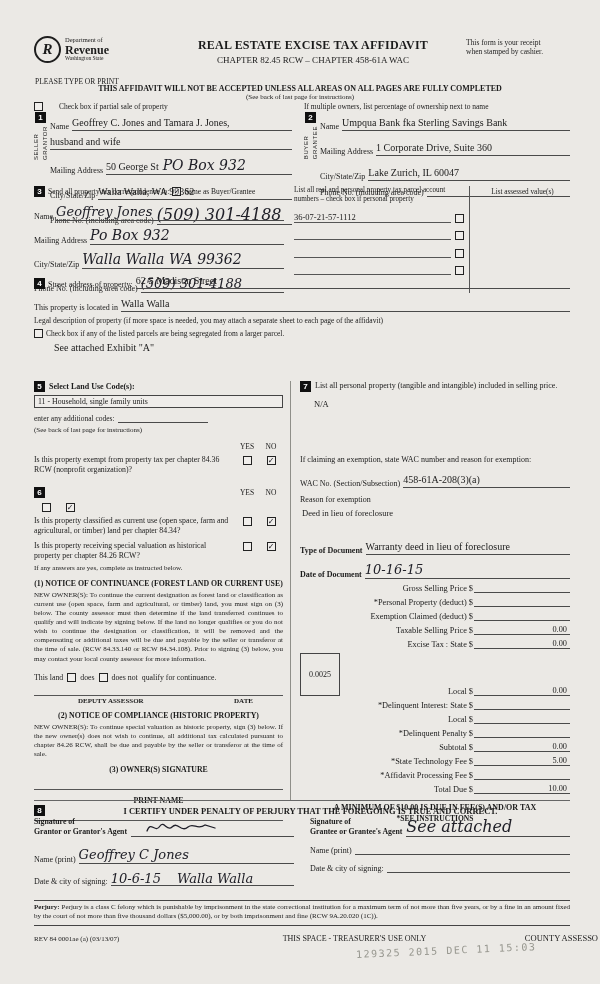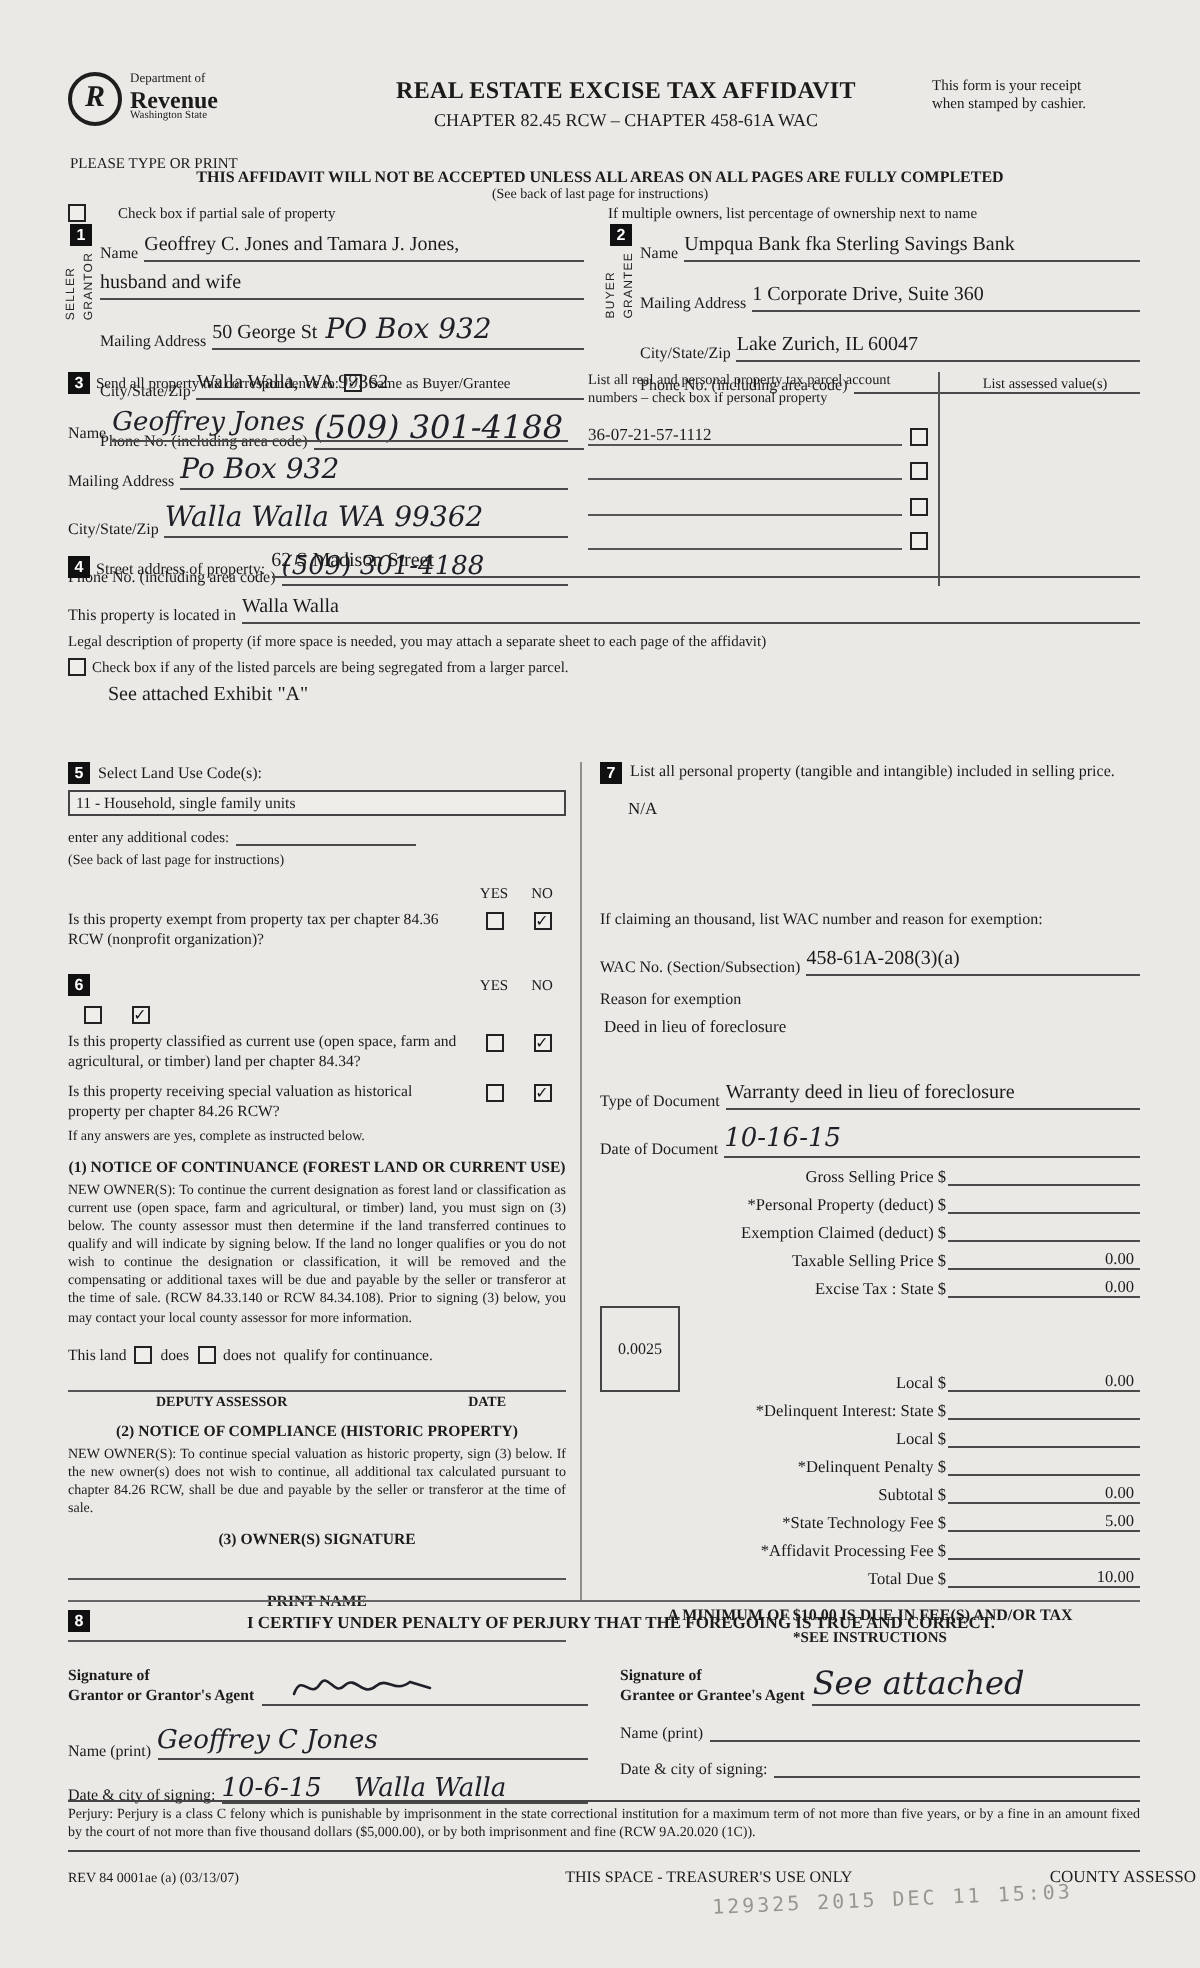--- a/index.html
+++ b/index.html
@@ -1,19 +1,19 @@
 <!DOCTYPE html>
 <html><head>
 <meta charset="utf-8">
 <style>
   *{margin:0;padding:0;box-sizing:border-box}
   body{background:#c9c9c7;font-family:"Liberation Serif",serif}
   #page{position:relative;width:600px;height:984px;margin:0 auto;background:#ebe9e5;color:#1b1b1b;overflow:hidden}
   .abs{position:absolute}
-  .b{font-weight:normal}
+  .b{font-weight:bold}
   .lbl{font-size:8px}
   .lbl7{font-size:7.5px}
   .typed{font-size:10px}
   .numbox{display:inline-block;flex:0 0 auto;width:11px;height:11px;background:#101010;color:#fff;font:bold 8px/11px "Liberation Sans",sans-serif;text-align:center}
   .cb{display:inline-block;flex:0 0 auto;width:9px;height:9px;border:1px solid #222;font:bold 8px/8px "DejaVu Sans",sans-serif;text-align:center;color:#14141c;background:rgba(255,255,255,.25)}
   .hw{font-family:"DejaVu Serif",serif;font-style:italic;color:#202028;white-space:nowrap;line-height:1}.hw13{font-size:13px}.hw14{font-size:14px}.hw16{font-size:16px}
   .fl{flex:1 1 auto;border-bottom:1px solid #4a4a4a;min-height:10px}
   .frow{display:flex;align-items:flex-end;gap:3px}
 
   
@@ -103,21 +103,21 @@
   .mcur{font-size:8.3px;padding-right:1px}
   .mline{width:96px;flex:0 0 auto;border-bottom:1px solid #4a4a4a;text-align:right;font-size:8.3px;padding-right:3px;min-height:10px}
   .ratebox{border:1px solid #444;font-size:8px;padding:16px 8px;margin-right:2px;flex:0 0 auto}
   .minline{font-size:8px;font-weight:bold;text-align:center;margin-top:9px}
   .minline2{font-size:7.5px;font-weight:bold;text-align:center;margin-top:2px}
 
   
   #sec8{top:800px;left:34px;right:30px;border-top:1px solid #666;padding-top:4px}
   .certrow{display:flex;align-items:center;gap:6px}
   .cert{flex:1;text-align:center;font-size:8.5px;font-weight:bold}
-  .sigcols{display:flex;gap:16px;margin-top:17px}
+  .sigcols{display:flex;gap:16px;margin-top:1px}
   .sigcol{width:50%}
   .sigrow{display:flex;align-items:flex-end;gap:4px}
   .siglabel{font-size:7.8px;font-weight:bold;line-height:1.3;flex:0 0 auto}
   .sigcol .frow{margin-top:8px}
   .scrawl{display:block;margin-left:14px}
   .hwpair{display:flex;gap:16px}
 
   
   #perjury{top:900px;left:34px;right:30px;border-top:1px solid #444;border-bottom:1px solid #444;padding:2px 0 3px;font-size:7px;line-height:1.35;text-align:justify}
   #bottomrow{top:933px;left:34px;right:2px;display:flex;align-items:baseline}
@@ -387,21 +387,21 @@
     </div>
 
     <div class="colR">
 
       <div class="intro7">
         <span class="numbox">7</span>
         <span class="lbl">List all personal property (tangible and intangible) included in selling price.</span>
       </div>
       <div class="na">N/A</div>
       <div class="gapA"></div>
-      <div class="exintro">If claiming an thousand, list WAC number and reason for exemption:</div>
+      <div class="exintro">If claiming an exemption, state WAC number and reason for exemption:</div>
       <div class="frow">
         <span class="lbl">WAC No. (Section/Subsection)</span>
         <span class="fl"><span class="typed">458-61A-208(3)(a)</span></span>
       </div>
       <div class="reason-label">Reason for exemption</div>
       <div class="reason-value">Deed in lieu of foreclosure</div>
       <div class="gapB"></div>
       <div class="frow">
         <span class="lbl b">Type of Document</span>
         <span class="fl"><span class="typed">Warranty deed in lieu of foreclosure</span></span>

